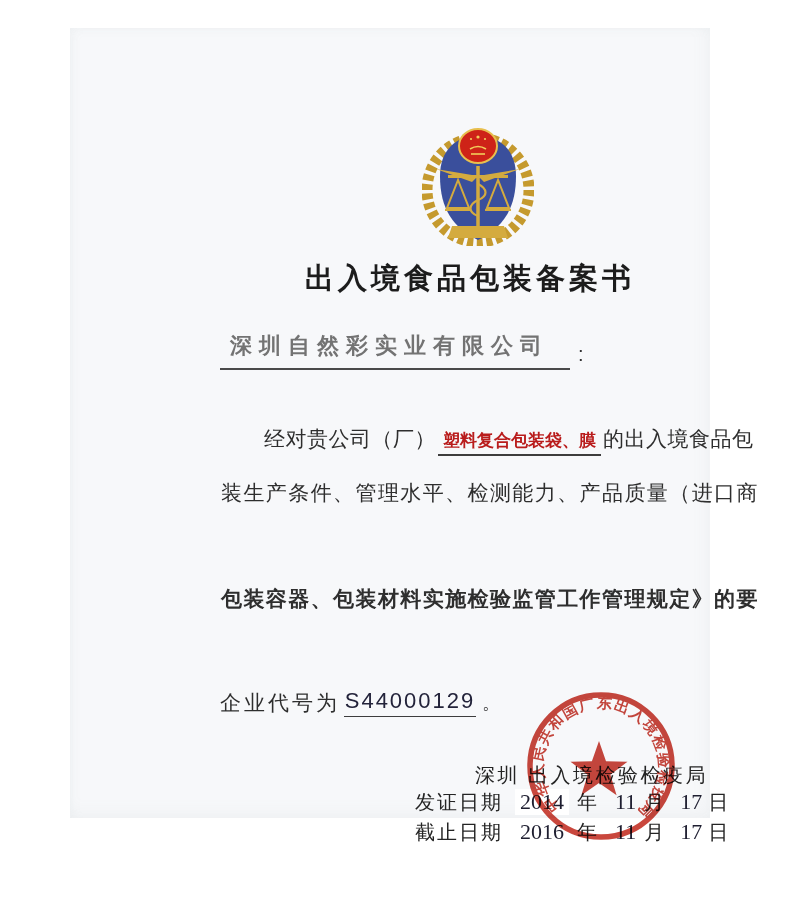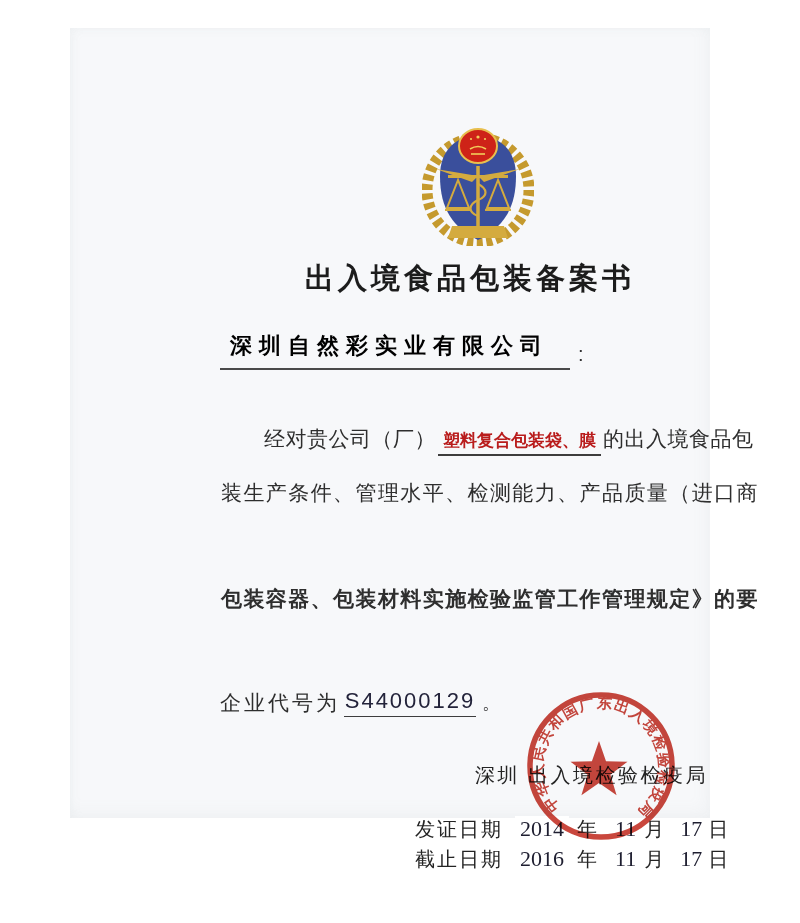--- a/index.html
+++ b/index.html
@@ -13,21 +13,21 @@
   }
   .emblem { position:absolute; left:352px; top:94px; width:112px; height:124px; }
   .title {
     position:absolute; left:0; top:231px; width:800px; text-align:center;
     font-size:29px; font-weight:700; color:#1c1c1c; letter-spacing:4px;
   }
   .company-row { position:absolute; left:150px; top:303px; display:flex; align-items:flex-end; }
   .company-underline {
     width:350px; border-bottom:2px solid #4a4a4a; padding:0 0 7px 10px;
   }
-  .company { font-size:22px; font-weight:700; color:#000000; letter-spacing:7px; white-space:nowrap; }
+  .company { font-size:22px; font-weight:700; color:#737373; letter-spacing:7px; white-space:nowrap; }
   .company-colon { font-size:20px; color:#333; margin-left:8px; padding-bottom:4px; }
   .bline {
     position:absolute; left:151px; width:537px; font-size:21px; color:#2e2e2e;
     letter-spacing:0.5px; white-space:nowrap;
   }
   .bline.just { white-space:normal; text-align:justify; text-align-last:justify; }
   .l1 { display:flex; align-items:baseline; white-space:nowrap; }
   .l1 .indent { display:inline-block; width:43px; }
   .product {
     font-size:17px; font-weight:700; color:#b91c1c; letter-spacing:0;
@@ -40,21 +40,21 @@
     border-bottom:1.5px solid #3d3d3d; padding-bottom:2px;
     font-family:Liberation Sans, sans-serif; font-size:22px; letter-spacing:2px; color:#23233a;
   }
   .code-period { margin-left:6px; font-size:18px; }
   .issuer {
     position:absolute; left:405px; top:734px; font-size:20px; color:#242424; letter-spacing:2.5px; white-space:nowrap; z-index:1;
   }
   .date-row { position:absolute; left:345px; display:flex; align-items:baseline; font-size:20px; color:#242424; white-space:nowrap; z-index:1; }
   .date-row.issue { top:761px; }
   .date-row.expiry { top:791px; }
-  .dlabel { letter-spacing:2px;margin-top:27px; }
+  .dlabel { letter-spacing:2px; }
   .dnum { font-family:"Liberation Serif", serif; font-size:22px; color:#1e1e30; }
   .year-patch { background:#ffffff; padding:0 5px; margin-left:12px; }
   .u-year { margin-left:8px; }
   .d-month { margin-left:18px; }
   .u-month { margin-left:8px; }
   .d-day { margin-left:16px; }
   .u-day { margin-left:6px; }
   .seal { position:absolute; left:456px; top:663px; width:150px; height:150px; z-index:5; mix-blend-mode:multiply; opacity:0.92; }
   .seal svg text {
     font-family:"Liberation Sans", sans-serif; font-size:15px; font-weight:700; letter-spacing:1.5px;

